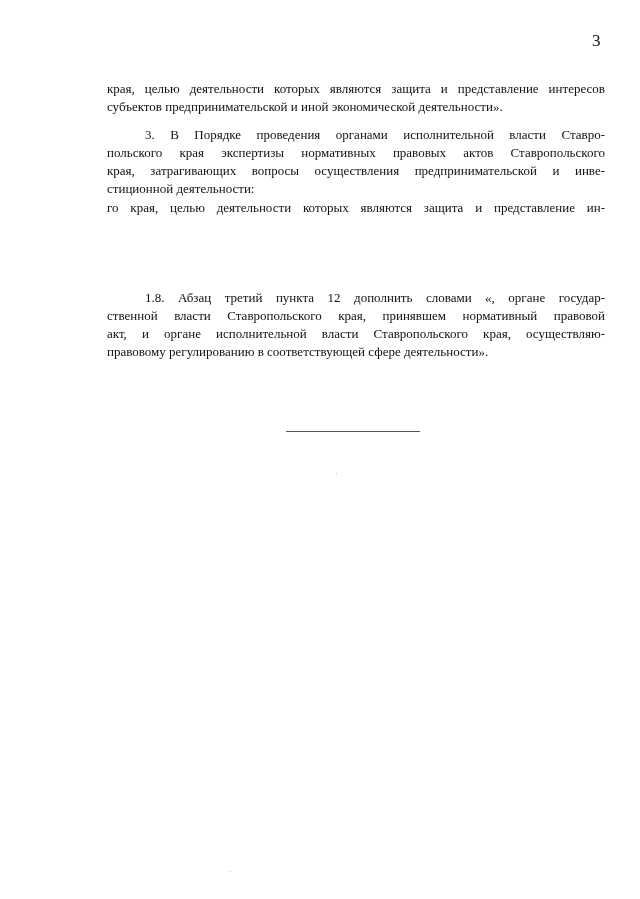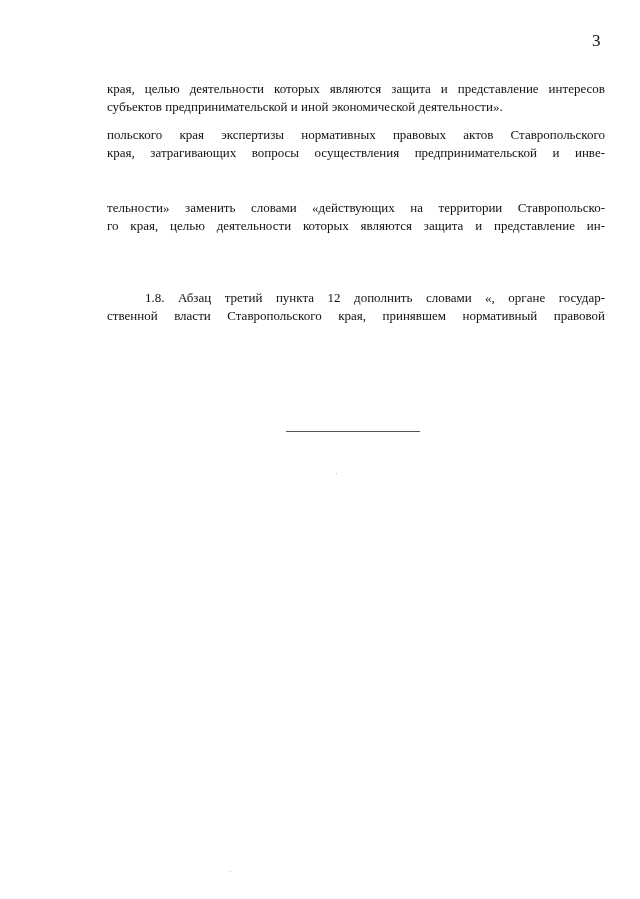--- a/index.html
+++ b/index.html
@@ -65,30 +65,33 @@
 <body>
 
 <div class="page-number">3</div>
 
 <div class="text-block" id="block-continuation">
   <span class="line">края, целью деятельности которых являются защита и представление интересов</span>
   <span class="line last">субъектов предпринимательской и иной экономической деятельности».</span>
 </div>
 
 <div class="text-block" id="block-section3">
+  <span class="line first">3. В Порядке проведения органами исполнительной власти Ставро-</span>
   <span class="line">польского края экспертизы нормативных правовых актов Ставропольского</span>
   <span class="line">края, затрагивающих вопросы осуществления предпринимательской и инве-</span>
+  <span class="line last">стиционной деятельности:</span>
 </div>
 
 <div class="text-block" id="block-3-1">
-  <span class="line">тельности» заменить словами «действующих на территории Ставропольско-</span>
   <span class="line">го края, целью деятельности которых являются защита и представление ин-</span>
 </div>
 
 <div class="text-block" id="block-3-2">
   <span class="line first">1.8. Абзац третий пункта 12 дополнить словами «, органе государ-</span>
   <span class="line">ственной власти Ставропольского края, принявшем нормативный правовой</span>
+  <span class="line">акт, и органе исполнительной власти Ставропольского края, осуществляю-</span>
+  <span class="line last">правовому регулированию в соответствующей сфере деятельности».</span>
 </div>
 
 <div class="separator"></div>
 
 <div class="speck" style="left:336px; top:473px;"></div>
 <div class="speck" style="left:230px; top:871px;"></div>
 
 </body></html>

